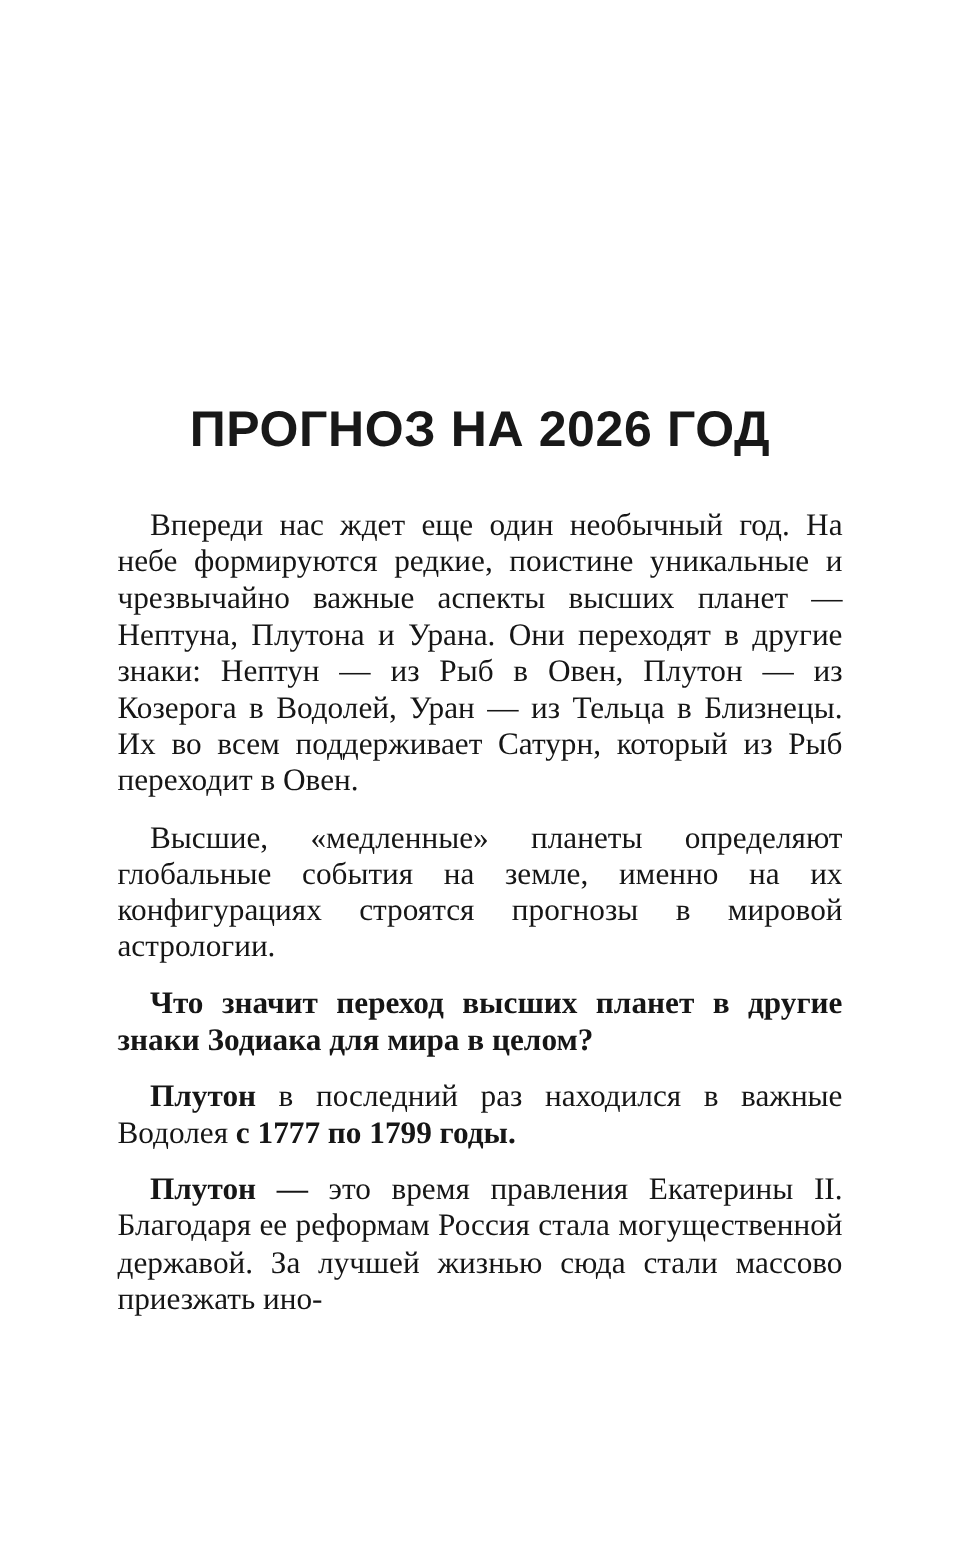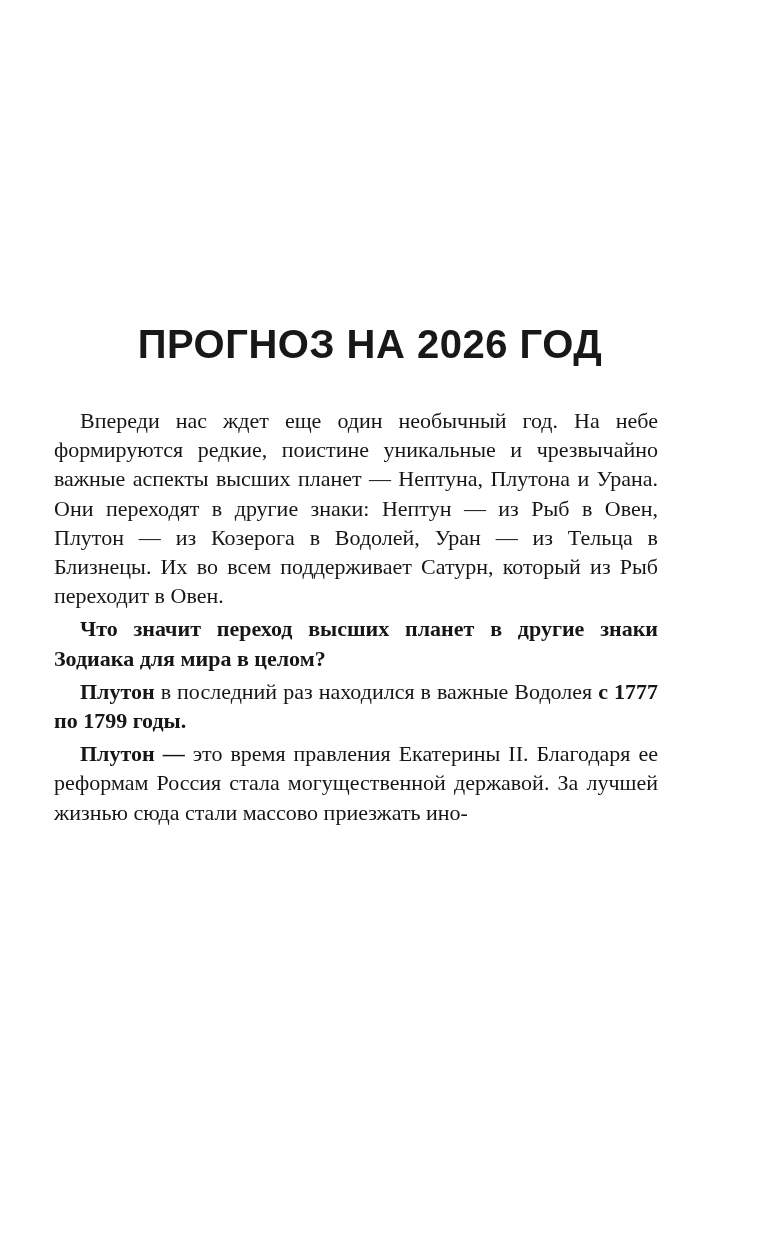--- a/index.html
+++ b/index.html
@@ -7,54 +7,55 @@
     padding: 0;
     background: #ffffff;
   }
   .book-page {
     position: relative;
     width: 768px;
     height: 1241px;
     margin: 0 auto;
     box-sizing: border-box;
     background: #ffffff;
-    padding: 322px 78px 0 50px;
+    padding: 322px 78px 0 78px;
     font-family: "Liberation Serif", "DejaVu Serif", serif;
     color: #161616;
     overflow: hidden;
   }
   .page-title {
     font-family: "Liberation Sans", "DejaVu Sans", sans-serif;
     font-weight: 700;
     font-size: 40px;
     line-height: 1.1;
     letter-spacing: 0.5px;
     text-align: center;
     margin: 0 0 40px 0;
     color: #181818;
   }
   .body-text {
     width: 612px;
   }
   .para {
-    margin: 4px;
-    font-size: 22px;
+    margin: 16px;
+    font-size: 25px;
     line-height: 29.2px;
     text-align: justify;
     text-indent: 26px;
     color: #161616;
   }
   .bold {
     font-weight: 700;
   }
 </style>
 </head>
 <body>
 
 <div class="book-page">
   <h1 class="page-title">ПРОГНОЗ НА 2026 ГОД</h1>
   <div class="body-text">
       <p class="para"><span>Впереди нас ждет еще один необычный год. На небе формируются редкие, поистине уникальные и чрезвычайно важные аспекты высших планет — Нептуна, Плутона и Урана. Они переходят в другие знаки: Нептун — из Рыб в Овен, Плутон — из Козерога в Водолей, Уран — из Тельца в Близнецы. Их во всем поддерживает Сатурн, который из Рыб переходит в Овен.</span></p>
+      <p class="para"><span>Высшие, «медленные» планеты определяют глобальные события на земле, именно на их конфигурациях строятся прогнозы в мировой астрологии.</span></p>
       <p class="para"><span class="bold">Что значит переход высших планет в другие знаки Зодиака для мира в целом?</span></p>
       <p class="para"><span class="bold">Плутон</span><span> в последний раз находился в важные Водолея </span><span class="bold">с 1777 по 1799 годы.</span></p>
       <p class="para"><span class="bold">Плутон — </span><span>это время правления Екатерины II. Благодаря ее реформам Россия стала могущественной державой. За лучшей жизнью сюда стали массово приезжать ино-</span></p>
     </div>
 </div>
 
 </body></html>

